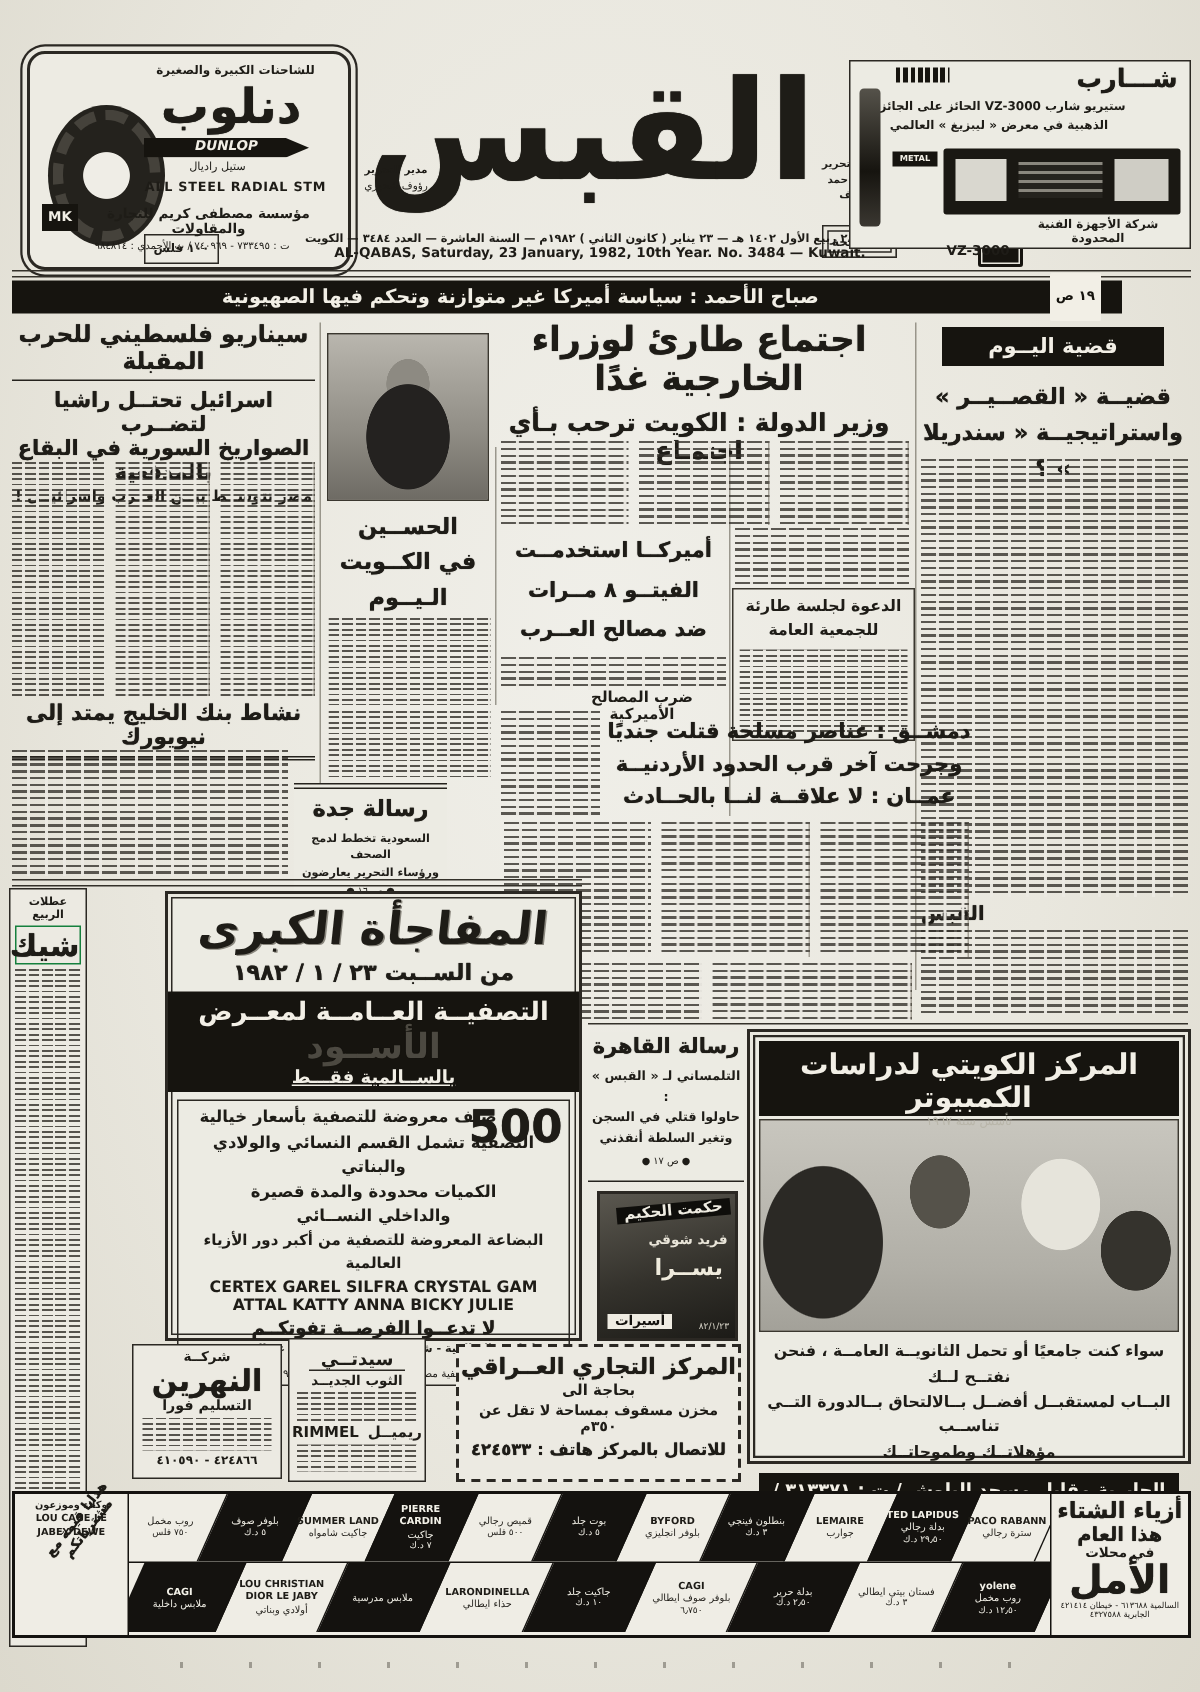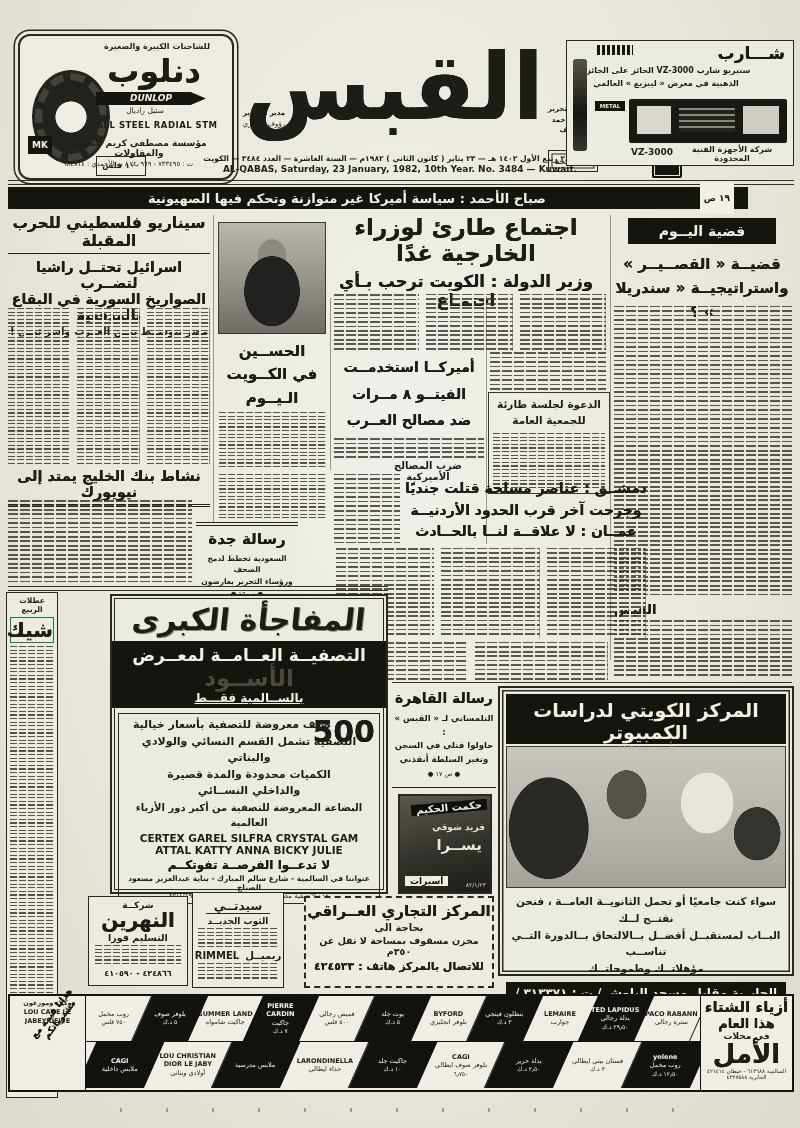--- a/index.html
+++ b/index.html
@@ -80,21 +80,21 @@
       <span>ستيريو شارب VZ-3000 الحائز على الجائزة</span><br>
       <span>الذهبية في معرض « ليبزيغ » العالمي</span>
     </div>
     <div class="abs" style="left:6px;top:18px;width:14px;height:92px;background:linear-gradient(180deg,#55524a,#16140f 60%,#3a3731);border-radius:3px"></div>
     <div class="abs" style="left:62px;top:58px;width:158px;height:44px;background:#1a1813;border-radius:2px">
       <div class="abs" style="left:8px;top:7px;width:34px;height:28px;background:#ddlinear;background:#d9d7cf"></div>
       <div class="abs" style="left:50px;top:9px;width:56px;height:24px;background:repeating-linear-gradient(180deg,#8a877e 0 2px,#25231e 2px 6px)"></div>
       <div class="abs" style="left:114px;top:7px;width:36px;height:28px;background:#cfcdc5"></div>
     </div>
     <div class="abs b" style="left:28px;top:60px;width:30px;height:10px;background:#16140f;color:#f1eee5;font-size:5.5px;text-align:center;line-height:10px">METAL</div>
-    <div class="abs b" style="left:64px;top:106px;font-size:9px">VZ-3000</div>
+    <div class="abs b" style="left:64px;top:122px;font-size:9px">VZ-3000</div>
     <div class="abs rtl c b" style="right:6px;top:104px;width:110px;font-size:8px">شركة الأجهزة الفنية المحدودة</div>
   </div>
 
   <div class="hr2" style="left:8px;top:180px;width:786px"></div>
 
   <div class="abs inkbar" style="left:8px;top:187px;width:740px;height:22px;display:flex;align-items:center">
     <span class="c b rtl" style="flex:1;font-size:13px;letter-spacing:.5px">صباح الأحمد : سياسة أميركا غير متوازنة وتحكم فيها الصهيونية</span>
     <span class="b" style="background:#f2efe6;color:#16140f;font-size:9px;padding:11px 4px;margin:0 14px;border-radius:1px;direction:rtl">١٩ ص</span>
   </div>
 
@@ -196,20 +196,21 @@
 
   <div class="abs" style="left:6px;top:592px;width:52px;height:506px;border:1.5px solid #2b2823;background:#eceae2;padding:3px">
     <div class="rtl c b" style="font-size:7.5px">عطلات الربيع</div>
     <div class="rtl c headline" style="font-size:20px;border:1px solid #15803d;margin:3px 0">شيك</div>
     <div class="tl fine" style="height:396px"></div>
     <div class="rtl c b" style="font-size:8px;margin-top:3px">محلات شيك</div>
   </div>
 
   <div class="abs" style="left:110px;top:594px;width:278px;height:300px;border:2px solid #2b2823;box-shadow:inset 0 0 0 2px #e9e7de,inset 0 0 0 3px #2b2823;background:#ecebe3">
     <div class="rtl c headline" style="font-size:30px;padding-top:6px;transform:skewX(-6deg);text-shadow:1px 1px 0 #8a877e">المفاجأة الكبرى</div>
+    <div class="rtl c headline" style="font-size:15px;margin-top:2px">من الســبت  ٢٣ / ١ / ١٩٨٢</div>
     <div class="inkbar c" style="margin-top:4px;padding:4px 0 3px">
       <div class="rtl headline" style="font-size:17px">التصفيــة العــامــة لمعــرض</div>
       <div class="rtl headline" style="font-size:23px;color:#4c4941;letter-spacing:6px">الأســود</div>
       <div class="rtl b" style="font-size:12px;text-decoration:underline">بالســالمية فقـــط</div>
     </div>
     <div style="border:1.5px solid #2b2823;margin:5px 6px 0;padding:3px 4px;position:relative">
       <span class="abs headline" style="right:4px;top:0;font-size:30px">500</span>
       <div class="rtl c b" style="font-size:11px;line-height:1.5;padding-right:34px">صنف معروضة للتصفية بأسعار خيالية</div>
       <div class="rtl c b" style="font-size:11px;line-height:1.5">التصفية تشمل القسم النسائي والولادي والبناتي</div>
       <div class="rtl c b" style="font-size:11px;line-height:1.5">الكميات محدودة والمدة قصيرة</div>

